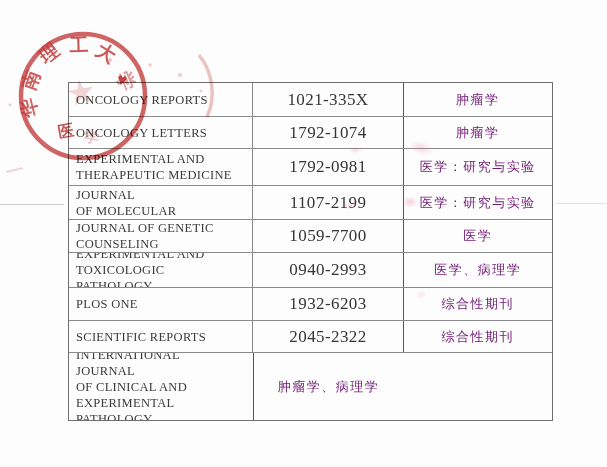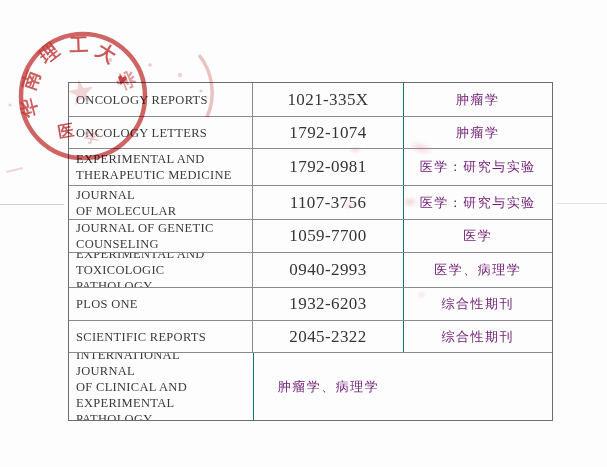--- a/index.html
+++ b/index.html
@@ -115,21 +115,21 @@
     </div>
     <div class="tr" style="height:37px">
       <div class="td td-name">EXPERIMENTAL AND
 THERAPEUTIC MEDICINE</div>
       <div class="td td-issn">1792-0981</div>
       <div class="td td-cat">医学：研究与实验</div>
     </div>
     <div class="tr" style="height:34px">
       <div class="td td-name">INTERNATIONAL JOURNAL
 OF MOLECULAR MEDICINE</div>
-      <div class="td td-issn">1107-3756</div>
+      <div class="td td-issn">1107-2199</div>
       <div class="td td-cat">医学：研究与实验</div>
     </div>
     <div class="tr" style="height:33px">
       <div class="td td-name">JOURNAL OF GENETIC
 COUNSELING</div>
       <div class="td td-issn">1059-7700</div>
       <div class="td td-cat">医学</div>
     </div>
     <div class="tr" style="height:35px">
       <div class="td td-name">EXPERIMENTAL AND

